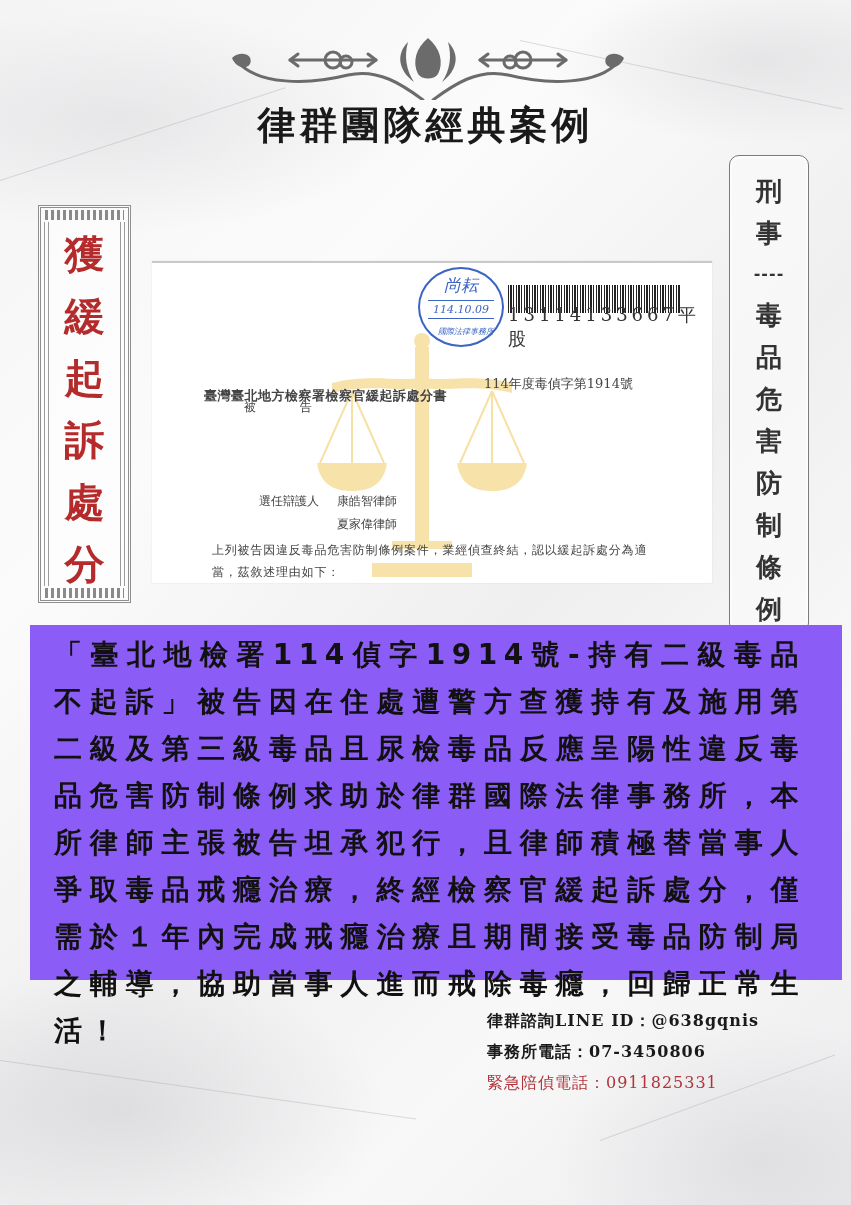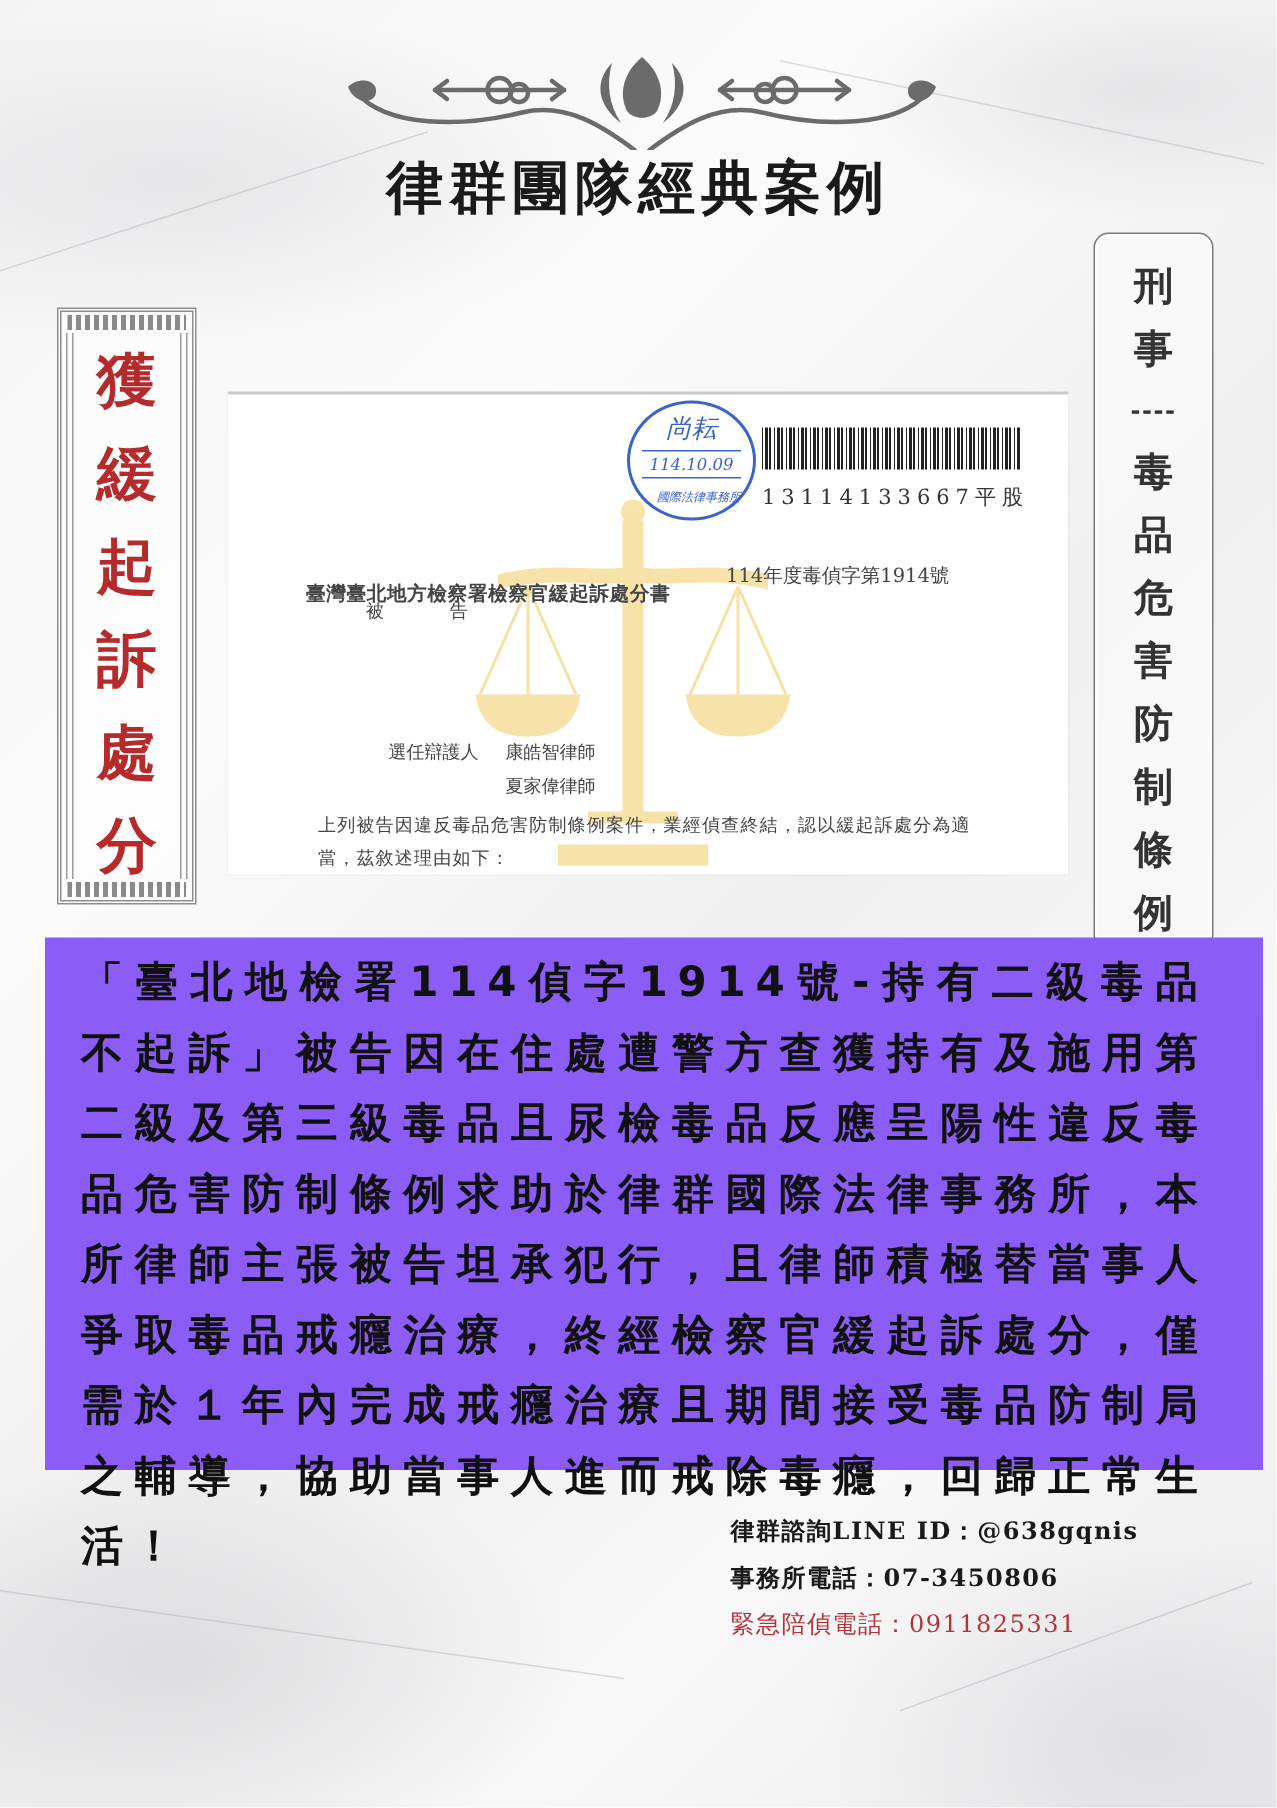--- a/index.html
+++ b/index.html
@@ -76,21 +76,21 @@
     font-family: "DejaVu Serif", serif; text-align: center;
   }
   .stamp .s-name { position: absolute; top: 5px; left: 0; right: 0; font-size: 17px; font-style: italic; }
   .stamp .s-date { position: absolute; top: 31px; left: 8px; right: 8px; font-size: 11px; font-style: italic; border-top: 1.5px solid #3b64c4; border-bottom: 1.5px solid #3b64c4; padding: 2px 0; }
   .stamp .s-firm { position: absolute; top: 57px; left: 10px; right: 0; font-size: 8px; font-style: italic; }
   .barcode {
     position: absolute; left: 356px; top: 22px; width: 172px; height: 28px;
     background: repeating-linear-gradient(90deg, #222 0 1px, #fff 1px 2px, #222 2px 4px, #fff 4px 5px, #222 5px 6px, #fff 6px 8px);
   }
   .barcode-num {
-    position: absolute; left: 356px; top: 60px; font-size: 14px; color: #333; letter-spacing: 4px;
+    position: absolute; left: 356px; top: 40px; font-size: 18px; color: #333; letter-spacing: 4px;
   }
   .doc-title { position: absolute; left: 52px; top: 84px; font-size: 13px; font-weight: bold; color: #444; letter-spacing: 0.5px; margin-top: 40px; }
   .doc-caseno { position: absolute; left: 332px; top: 112px; font-size: 13px; color: #444; }
   .doc-defendant { position: absolute; left: 92px; top: 136px; font-size: 12px; color: #444; word-spacing: 40px; }
   .doc-counsel-label { position: absolute; left: 92px; top: 230px; font-size: 12px; color: #444; margin-left: 15px; }
   .doc-counsel-1 { position: absolute; left: 185px; top: 230px; font-size: 12px; color: #444; }
   .doc-counsel-2 { position: absolute; left: 185px; top: 253px; font-size: 12px; color: #444; }
   .doc-body { position: absolute; left: 60px; top: 276px; width: 440px; font-size: 12px; color: #444; line-height: 22px; letter-spacing: 0.8px; }
 
   

